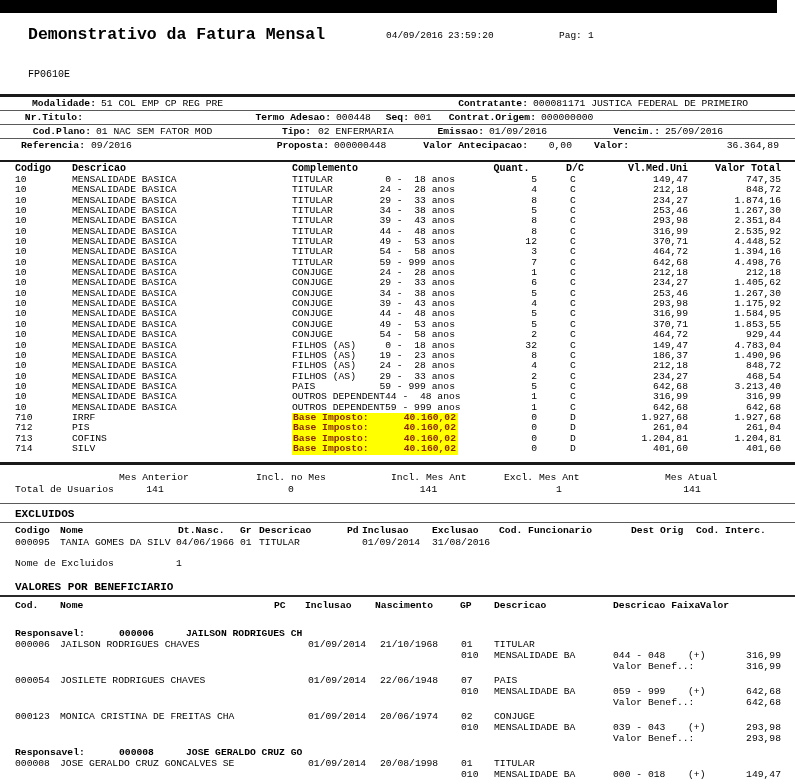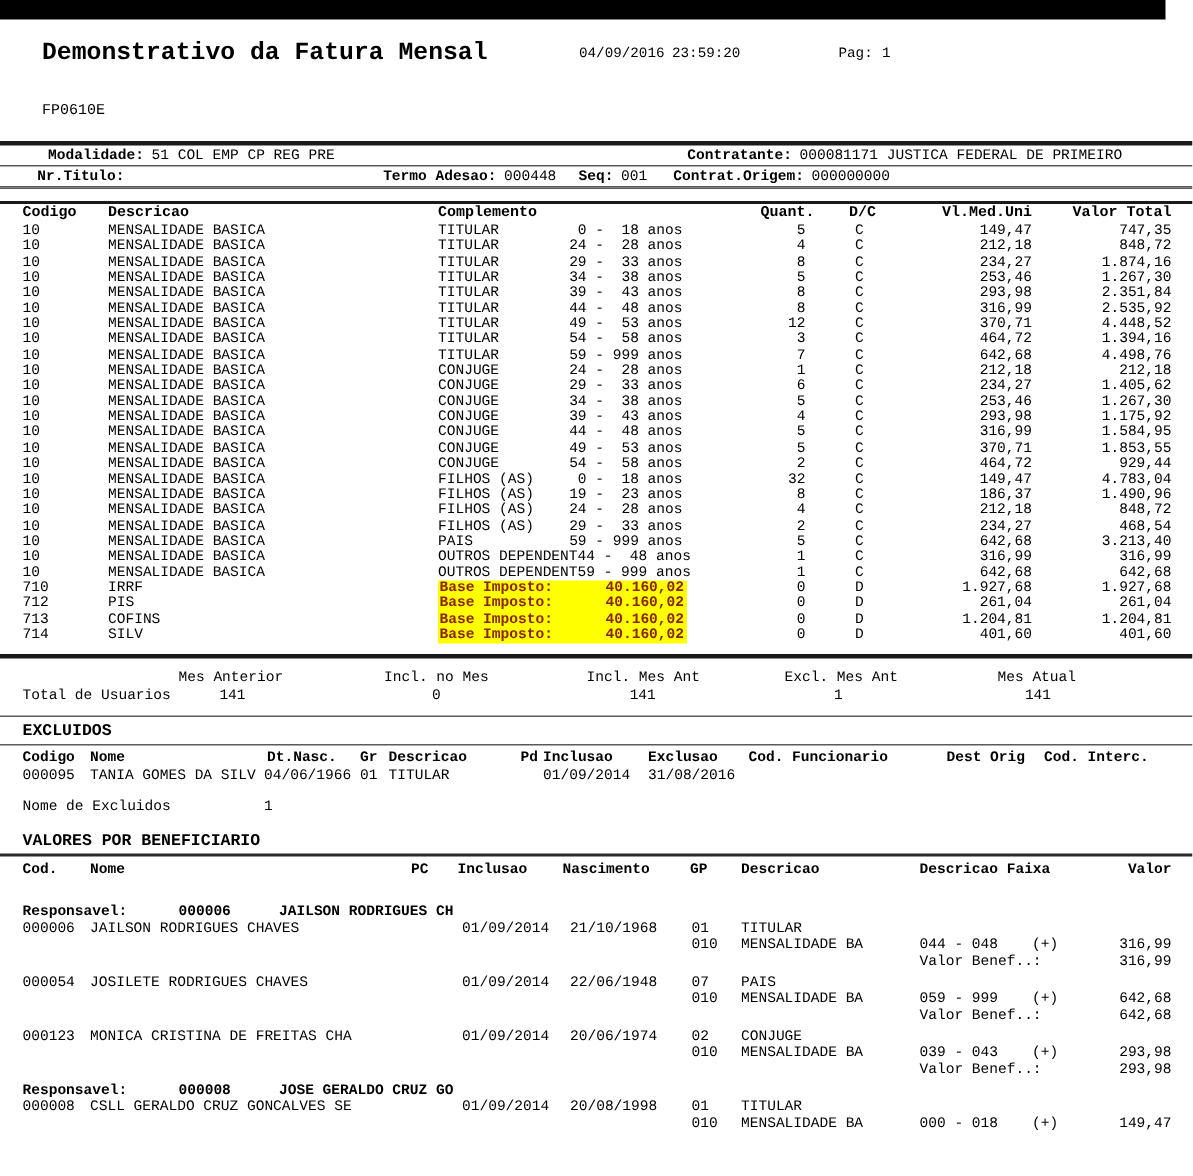--- a/index.html
+++ b/index.html
@@ -33,35 +33,35 @@
   .i-tip-l{left:270px;width:41px;} .i-tip-v{left:318px;}
   .i-emi-l{left:430px;width:54px;} .i-emi-v{left:489px;}
   .i-ven-l{left:600px;width:60px;} .i-ven-v{left:665px;}
   .i-ref-l{left:15px;width:70px;}  .i-ref-v{left:91px;}
   .i-pro-l{left:270px;width:59px;} .i-pro-v{left:334px;}
   .i-ant-l{left:410px;width:118px;}.i-ant-v{left:500px;width:72px;text-align:right;}
   .i-val-l{left:590px;width:39px;} .i-val-v{left:690px;width:89px;text-align:right;}
   
   .thead{position:relative;height:13px;line-height:14px;font-size:10px;font-weight:bold;white-space:pre;}
   .hx-cod{left:15px;}.hx-desc{left:72px;}.hx-comp{left:292px;}
-  .hx-q{left:480px;width:63px;text-align:right;}
+  .hx-q{left:480px;width:63px;text-align:center;}
   .hx-dc{left:566px;}
   .hx-u{left:610px;width:78px;text-align:right;}
   .hx-t{left:690px;width:91px;text-align:right;}
   .trow{position:relative;height:10.35px;line-height:10.8px;font-size:9.7px;white-space:pre;}
   .x-cod{left:15px;}.x-desc{left:72px;}
   .comp{left:292px;width:163px;display:flex;justify-content:space-between;}
   .x-q{left:470px;width:67px;text-align:right;}
   .x-dc{left:570px;}
   .x-u{left:606px;width:82px;text-align:right;}
   .x-t{left:700px;width:81px;text-align:right;}
   .trow.hl .comp{background:var(--hl-bg,#FFFF00);color:var(--hl-fg,#8B2500);font-weight:bold;padding:0 2px 0 1px;}
   
   .sum-h{position:relative;height:13px;line-height:13px;font-size:9.7px;margin-top:6px;white-space:pre;}
-  .s0{left:119px;}.s1{left:256px;}.s2{left:391px;}.s3{left:523px;}.s4{left:665px;}
+  .s0{left:119px;}.s1{left:256px;}.s2{left:391px;}.s3{left:504px;}.s4{left:665px;}
   .sum-v{position:relative;height:12px;line-height:12px;font-size:9.7px;white-space:pre;}
   .sv-l{left:15px;}
   .v0{left:119px;width:72px;text-align:center;}
   .v1{left:256px;width:70px;text-align:center;}
   .v2{left:391px;width:75px;text-align:center;}
   .v3{left:523px;width:72px;text-align:center;}
   .v4{left:665px;width:54px;text-align:center;}
   .sum-gap{height:7px;}
   
   .sect-title{height:15px;line-height:15px;font-size:11px;font-weight:bold;margin-left:15px;white-space:pre;}
@@ -69,21 +69,21 @@
   .exh{position:relative;height:14px;line-height:16px;font-size:9.7px;font-weight:bold;white-space:pre;}
   .e-cod{left:15px;}.e-nom{left:60px;}.e-dtn{left:178px;}.e-gr{left:240px;}.e-des{left:259px;}
   .e-pd{left:347px;}.e-inc{left:362px;}.e-exc{left:432px;}.e-fun{left:499px;}.e-dor{left:631px;}.e-int{left:696px;}
   .exr{position:relative;height:12px;line-height:12.5px;font-size:9.7px;white-space:pre;}
   .er-dtn{left:176px;}
   .ex-total{position:relative;height:12px;line-height:12px;font-size:9.7px;margin-top:9px;white-space:pre;}
   .et-v{left:176px;}
   
   .bh{position:relative;height:15px;line-height:17px;font-size:9.7px;font-weight:bold;white-space:pre;}
   .h-cod{left:15px;}.h-nom{left:60px;}.h-pc{left:274px;}.h-inc{left:305px;}.h-nas{left:375px;}
-  .h-gp{left:460px;}.h-des{left:494px;}.h-fx{left:613px;}.h-val{left:700px;width:81px;text-align:right;}
+  .h-gp{left:460px;}.h-des{left:494px;}.h-fx{left:613px;}.h-val{left:700px;width:81px;text-align:left;}
   .benef{margin-top:16px;}
   .bl{position:relative;height:11px;line-height:11.3px;font-size:9.7px;white-space:pre;}
   .bl.b{font-weight:bold;}
   .bl.sp{height:3px;}
   .bx-rl{left:15px;}.bx-rc{left:119px;}.bx-rn{left:186px;}
   .bx-cod{left:15px;}.bx-nome{left:60px;}.bx-inc{left:308px;}.bx-nas{left:380px;}
   .bx-gp{left:461px;}.bx-desc{left:494px;}.bx-fx{left:613px;}.bx-plus{left:688px;}
   .bx-val{left:700px;width:81px;text-align:right;}
 </style>
 </head>
@@ -117,22 +117,42 @@
     <span class="c lb i-nrt-l">Nr.Titulo:</span>
     <span class="c lb i-ter-l">Termo Adesao:</span>
     <span class="c i-ter-v">000448</span>
     <span class="c lb i-seq-l">Seq:</span>
     <span class="c i-seq-v">001</span>
     <span class="c lb i-cor-l">Contrat.Origem:</span>
     <span class="c i-cor-v">000000000</span>
   </div>
   <div class="rule thin"></div>
 
+  <div class="info-row">
+    <span class="c lb i-pla-l">Cod.Plano:</span>
+    <span class="c i-pla-v">01 NAC SEM FATOR MOD</span>
+    <span class="c lb i-tip-l">Tipo:</span>
+    <span class="c i-tip-v">02 ENFERMARIA</span>
+    <span class="c lb i-emi-l">Emissao:</span>
+    <span class="c i-emi-v">01/09/2016</span>
+    <span class="c lb i-ven-l">Vencim.:</span>
+    <span class="c i-ven-v">25/09/2016</span>
+  </div>
   <div class="rule thin"></div>
 
+  <div class="info-row">
+    <span class="c lb i-ref-l">Referencia:</span>
+    <span class="c i-ref-v">09/2016</span>
+    <span class="c lb i-pro-l">Proposta:</span>
+    <span class="c i-pro-v">000000448</span>
+    <span class="c lb i-ant-l">Valor Antecipacao:</span>
+    <span class="c i-ant-v">0,00</span>
+    <span class="c lb i-val-l">Valor:</span>
+    <span class="c i-val-v">36.364,89</span>
+  </div>
 
   <div class="rule thick" style="margin-top:8px;"></div>
 
   <div class="thead">
     <span class="c hx-cod">Codigo</span>
     <span class="c hx-desc">Descricao</span>
     <span class="c hx-comp">Complemento</span>
     <span class="c hx-q">Quant.</span>
     <span class="c hx-dc">D/C</span>
     <span class="c hx-u">Vl.Med.Uni</span>
@@ -690,21 +710,21 @@
         <span class="c bx-fx"></span>
         <span class="c bx-plus"></span>
         <span class="c bx-val"></span>
       </div>
 
       <div class="bl">
         <span class="c bx-rl"></span>
         <span class="c bx-rc"></span>
         <span class="c bx-rn"></span>
         <span class="c bx-cod">000008</span>
-        <span class="c bx-nome">CSLL GERALDO CRUZ GONCALVES SE</span>
+        <span class="c bx-nome">JOSE GERALDO CRUZ GONCALVES SE</span>
         <span class="c bx-inc">01/09/2014</span>
         <span class="c bx-nas">20/08/1998</span>
         <span class="c bx-gp">01</span>
         <span class="c bx-desc">TITULAR</span>
         <span class="c bx-fx"></span>
         <span class="c bx-plus"></span>
         <span class="c bx-val"></span>
       </div>
 
       <div class="bl">

